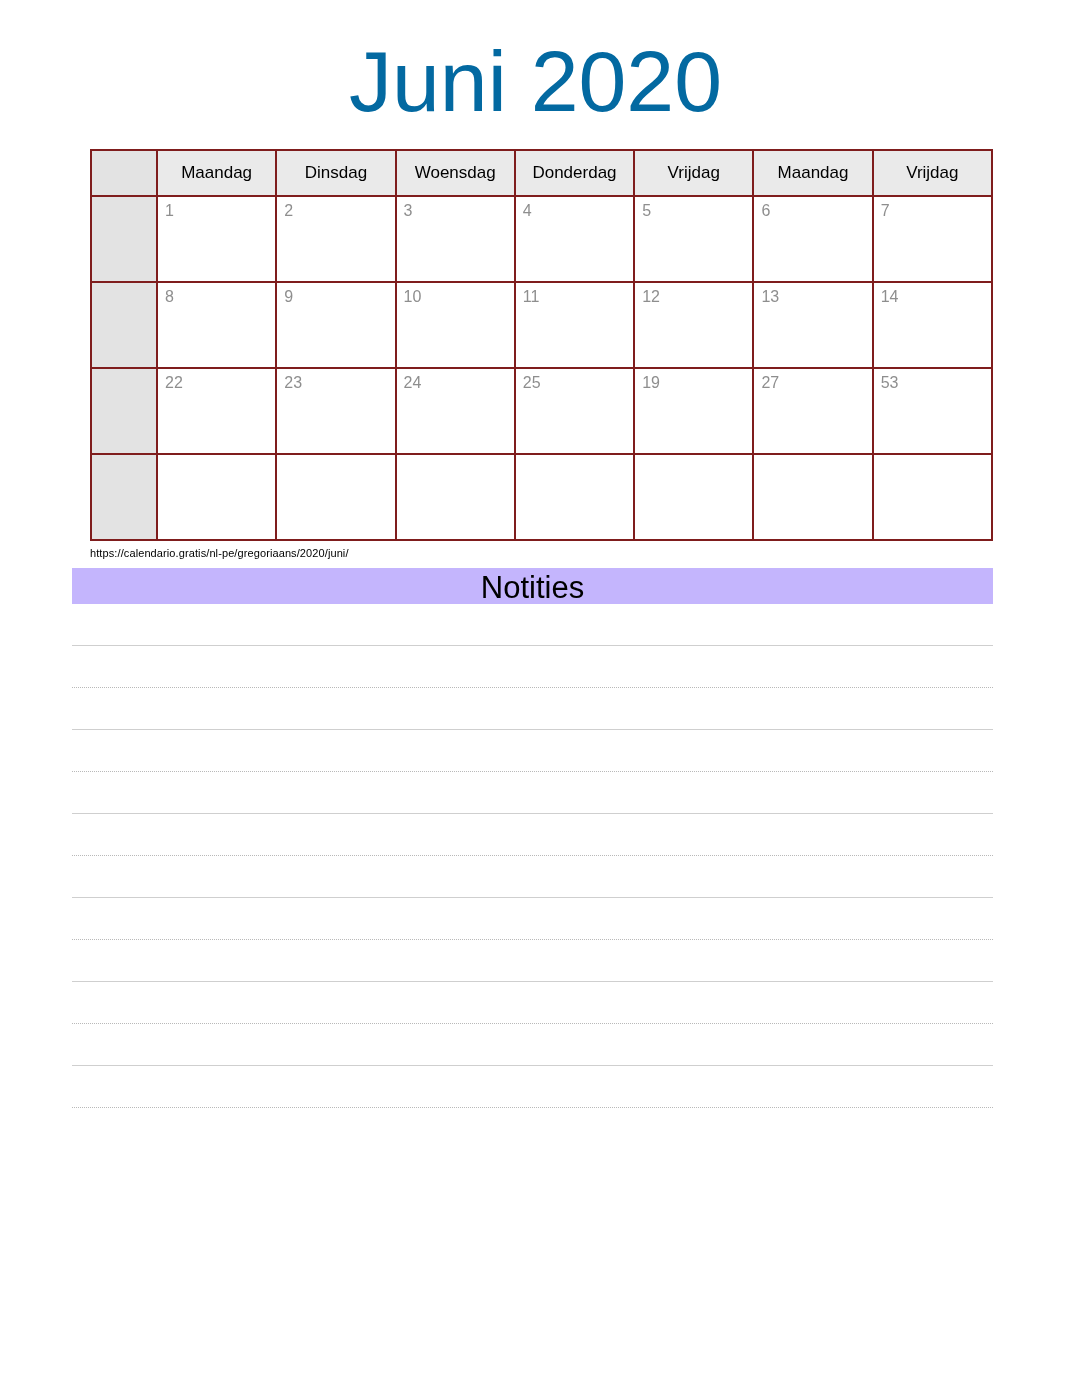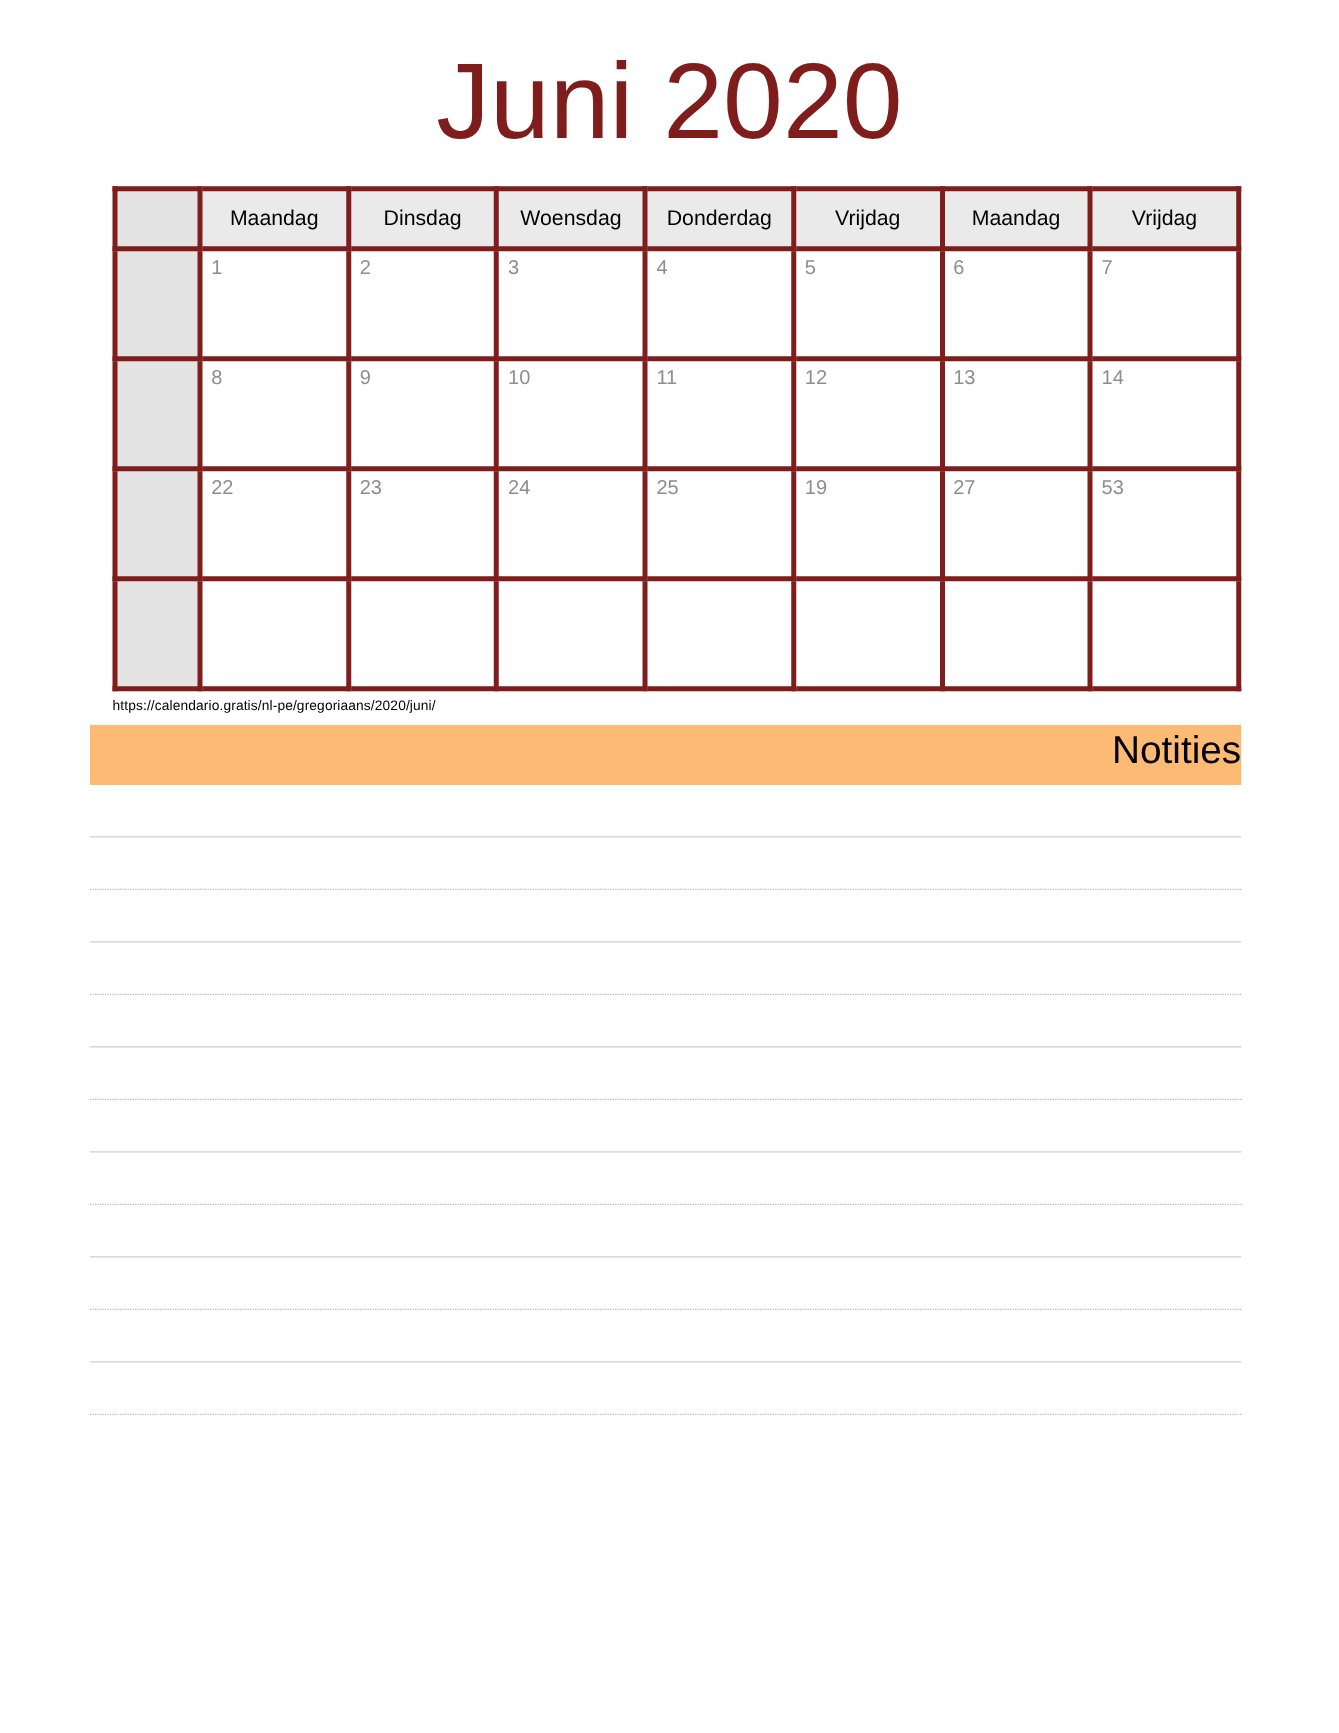--- a/index.html
+++ b/index.html
@@ -25,34 +25,34 @@
   
   .title {
     text-align: center;
     font-size: 86px;
     font-weight: normal;
     letter-spacing: 0px;
     line-height: 1;
     padding-top: 38px;
     padding-bottom: 0;
     margin: 0;
-    color: #7f1d1d;
+    color: #0369a1;
   }
 
   
   .calendar-wrap {
     margin: 25px 78px 0 90px;
   }
   table.calendar {
     border-collapse: collapse;
     width: 903px;
     table-layout: fixed;
   }
   table.calendar td, table.calendar th {
-    border: 4px solid #7f1d1d;
+    border: 2px solid #7f1d1d;
     padding: 0;
   }
   th.weekday {
     background: #eaeaea;
     font-size: 17px;
     font-weight: normal;
     height: 44px;
     text-align: center;
     color: #000;
   }
@@ -85,25 +85,25 @@
     font-size: 11px;
     color: #000;
     letter-spacing: 0.1px;
   }
 
   
   .notes-wrap {
     margin: 9px 78px 0 72px;
   }
   .notes-header {
-    background: #fdba74;
-    text-align: right;
+    background: #c4b5fd;
+    text-align: center;
     font-size: 31px;
     line-height: 40px;
-    height: 48px;
+    height: 36px;
     color: #000;
   }
   .note-line {
     height: 41px;
     border-bottom: 1px dotted #b9b9b9;
   }
   .note-line.solid {
     border-bottom: 1px solid #cfcfcf;
   }
 </style>

